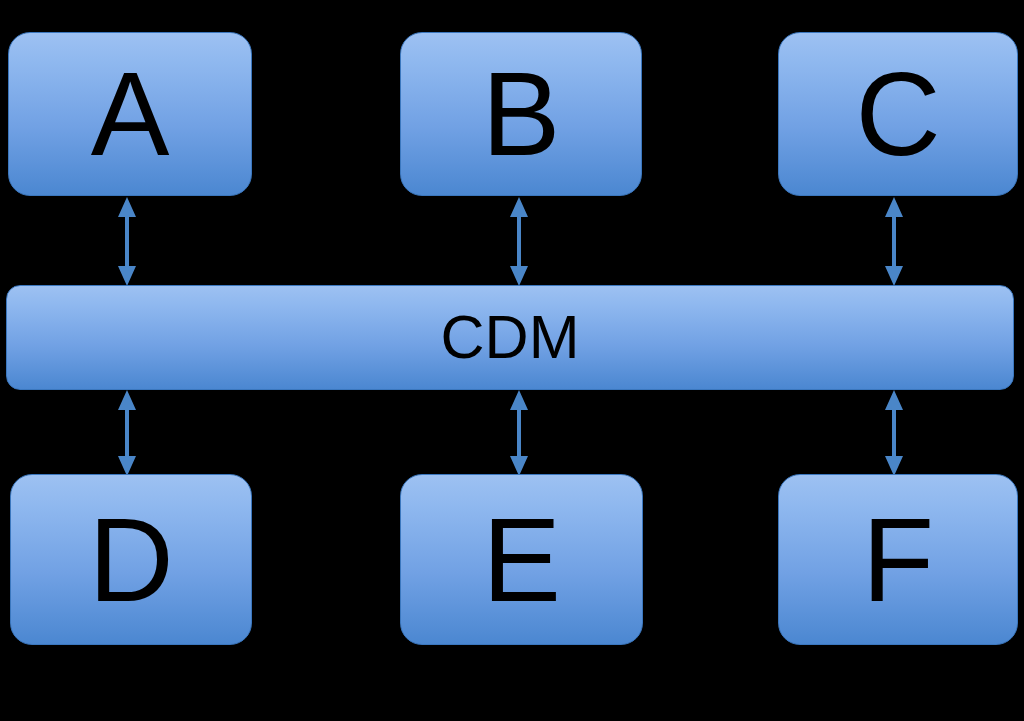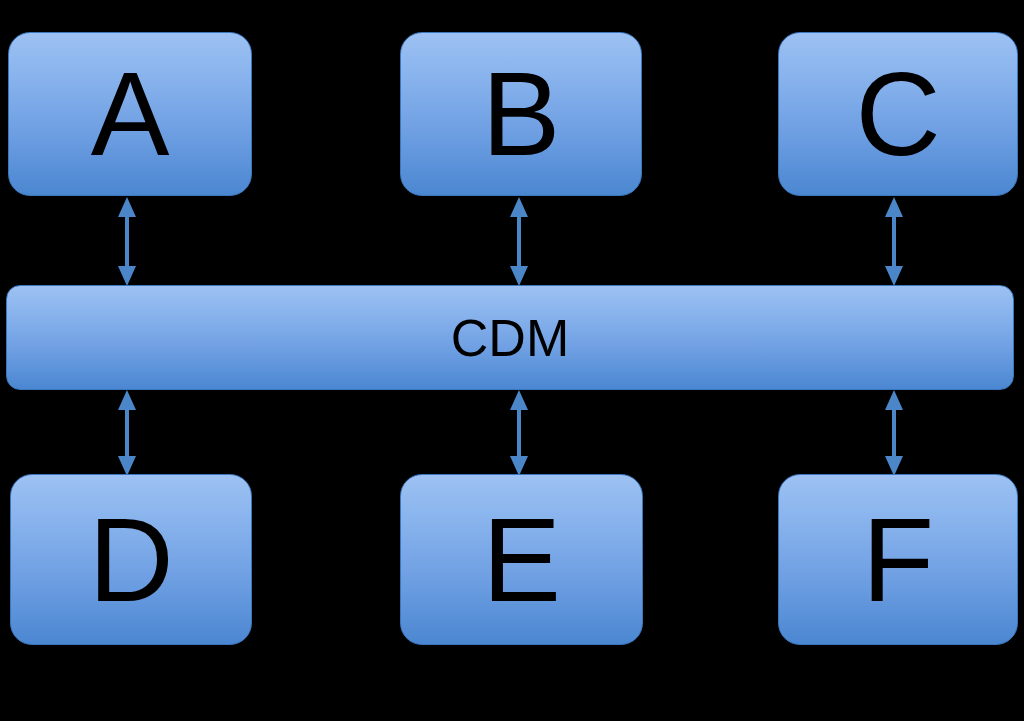--- a/index.html
+++ b/index.html
@@ -45,21 +45,21 @@
     border-radius: 14px;
     background: linear-gradient(to bottom, #9DC1F2 0%, #8FB8EF 18%, #71A1E4 58%, #4B87D1 100%);
     border: 1px solid #3B77BE;
     box-shadow: 0 2px 3px rgba(0,0,0,0.55);
     display: flex;
     align-items: center;
     justify-content: center;
   }
   .bus-label {
     color: #000000;
-    font-size: 52px;
+    font-size: 61px;
     line-height: 1;
     font-weight: 400;
     user-select: none;
   }
 
   
   .connector {
     position: absolute;
   }
   .connector svg {

